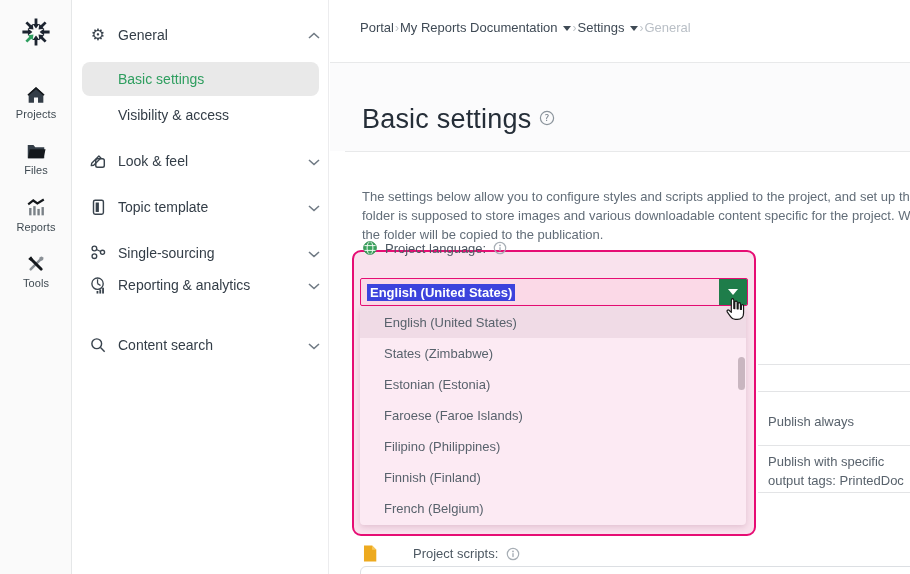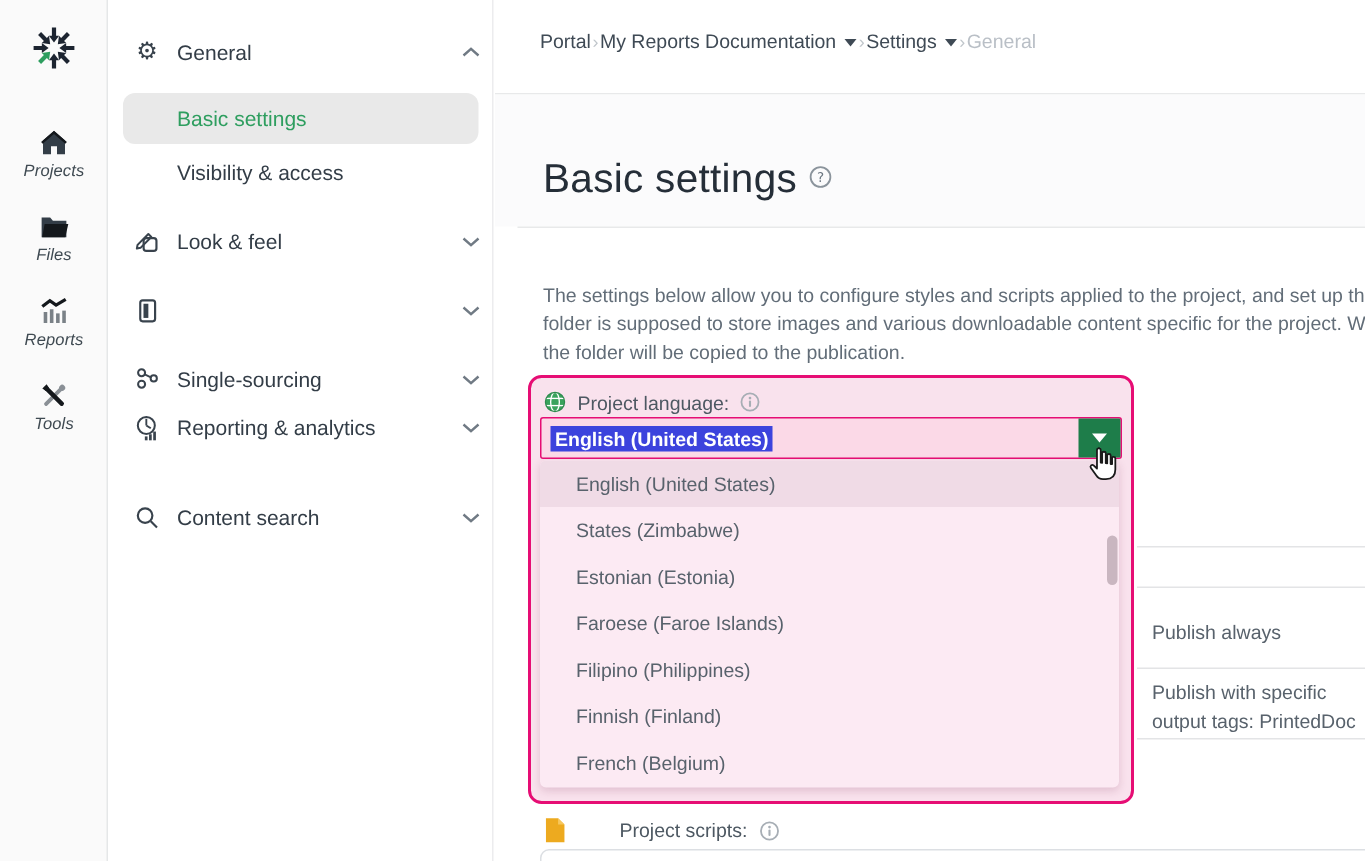--- a/index.html
+++ b/index.html
@@ -3,21 +3,21 @@
 <meta charset="utf-8">
 <style>
   * { margin:0; padding:0; box-sizing:border-box; }
   html,body { width:910px; height:574px; overflow:hidden; background:#fff;
     font-family:"Liberation Sans","DejaVu Sans",sans-serif; color:#333d47; cursor:default; }
   .screen { position:relative; width:910px; height:574px; overflow:hidden; background:#fff; }
 
   
   .rail { position:absolute; left:0; top:0; width:72px; height:574px; background:#fafafa; border-right:1px solid #e5e7e8; }
   .logo { position:absolute; left:16px; top:12px; width:40px; height:40px; }
-  .rail-item { position:absolute; left:0; width:72px; text-align:center;font-style:italic; }
+  .rail-item { position:absolute; left:0; width:72px; text-align:center; }
   .rail-item svg { display:block; margin:0 auto; }
   .rail-label { display:block; font-size:11px; color:#3f4a52; margin-top:2px; letter-spacing:.1px; }
 
   
   .sidenav { position:absolute; left:72px; top:0; width:257px; height:574px; background:#fff; border-right:1px solid #ececee; }
   .nav-row { position:absolute; left:16px; width:232px; height:28px; display:flex; align-items:center; }
   .nav-icon { width:20px; display:flex; justify-content:center; margin-right:10px; color:#39434d; font-size:16px; line-height:1; }
   .nav-label { font-size:14px; color:#333d47; flex:1; }
   .nav-chev { margin-left:auto; }
   .nav-sub { position:absolute; left:46px; font-size:14px; color:#333d47; }
@@ -41,21 +41,21 @@
   .desc { position:absolute; left:362px; top:187px; width:548px; overflow:hidden; font-size:13px; line-height:19px; color:#626d78; }
   .desc div { white-space:nowrap; }
 
   
   .bg-line { position:absolute; left:758px; width:152px; height:1px; background:#e3e4e6; z-index:1; }
   .bg-cell { position:absolute; left:768px; font-size:13px; color:#58626c; z-index:1; white-space:nowrap; }
 
   
   .lang-panel { position:absolute; left:352px; top:250px; width:404px; height:286px; background:#f9e2ed;
     border:2px solid #e60d74; border-radius:9px; z-index:2; }
-  .lang-label-row { position:absolute; left:362px; top:260px; display:flex; align-items:center; gap:7px; z-index:3; }
+  .lang-label-row { position:absolute; left:362px; top:240px; display:flex; align-items:center; gap:7px; z-index:3; }
   .lang-label-row span { font-size:13px; color:#4d5862; }
   .lang-select { position:absolute; left:360px; top:278px; width:388px; height:28px; background:#fbd9e7;
     border:1px solid #e60d74; border-radius:2px; display:flex; align-items:center; z-index:3; }
   .lang-select-value { margin-left:6px; font-size:13px; font-weight:600; color:#fff; background:#3c43dd; padding:1px 3px; }
   .lang-select-btn { position:absolute; right:0; top:0; width:28px; height:26px; background:#1e7d4a;
     display:flex; align-items:center; justify-content:center; border-radius:0 1px 1px 0; }
   .lang-select-btn .tri { width:0; height:0; border-left:5px solid transparent; border-right:5px solid transparent; border-top:6px solid #fff; }
   .lang-list { position:absolute; left:360px; top:307px; width:386px; height:218px; background:#fceaf3;
     border-radius:4px; box-shadow:0 2px 6px rgba(120,40,80,.18); z-index:3; overflow:hidden; }
   .lang-option { height:31px; display:flex; align-items:center; padding-left:24px; font-size:13px; color:#58626c; }
@@ -166,20 +166,21 @@
       </span>
     </div>
 
     <div class="nav-row" style="top:193px">
       <span class="nav-icon">
         <svg width="18" height="18" viewBox="0 0 20 20">
             <rect x="5" y="2.5" width="11" height="15.5" rx="1.8" fill="none" stroke="#39434d" stroke-width="1.6"></rect>
             <rect x="7.4" y="5" width="3.6" height="10.5" fill="#39434d"></rect>
           </svg>
       </span>
+      <span class="nav-label">Topic template</span>
       <span class="nav-chev">
         <svg width="12" height="8" viewBox="0 0 12 8">
             <polyline points="1,2 6,6.5 11,2" fill="none" stroke="#707a84" stroke-width="1.6"></polyline>
           </svg>
       </span>
     </div>
 
     <div class="nav-row" style="top:239px">
       <span class="nav-icon">
         <svg width="18" height="18" viewBox="0 0 20 20">

